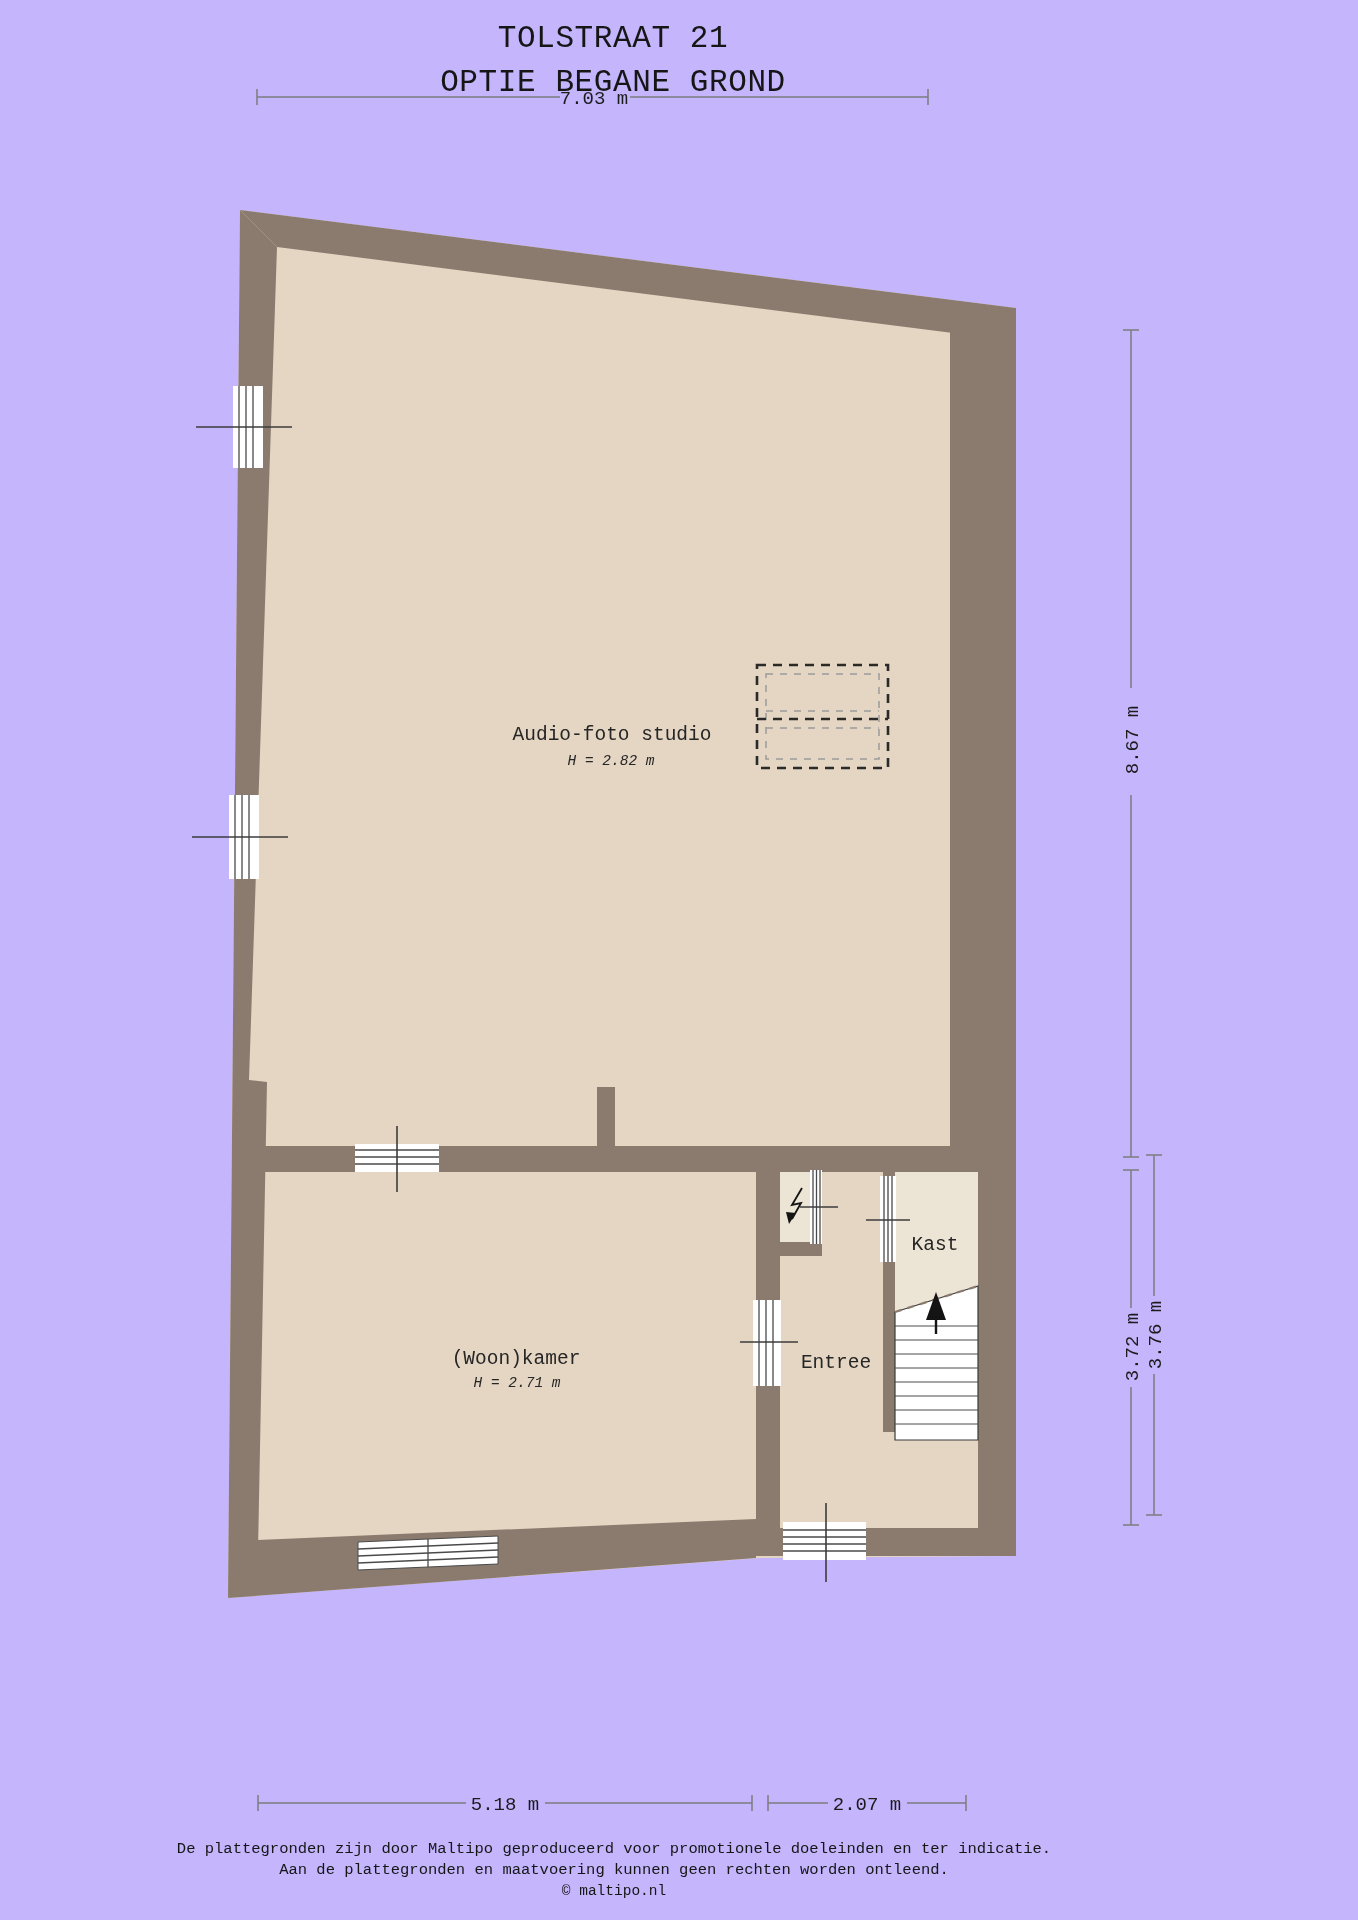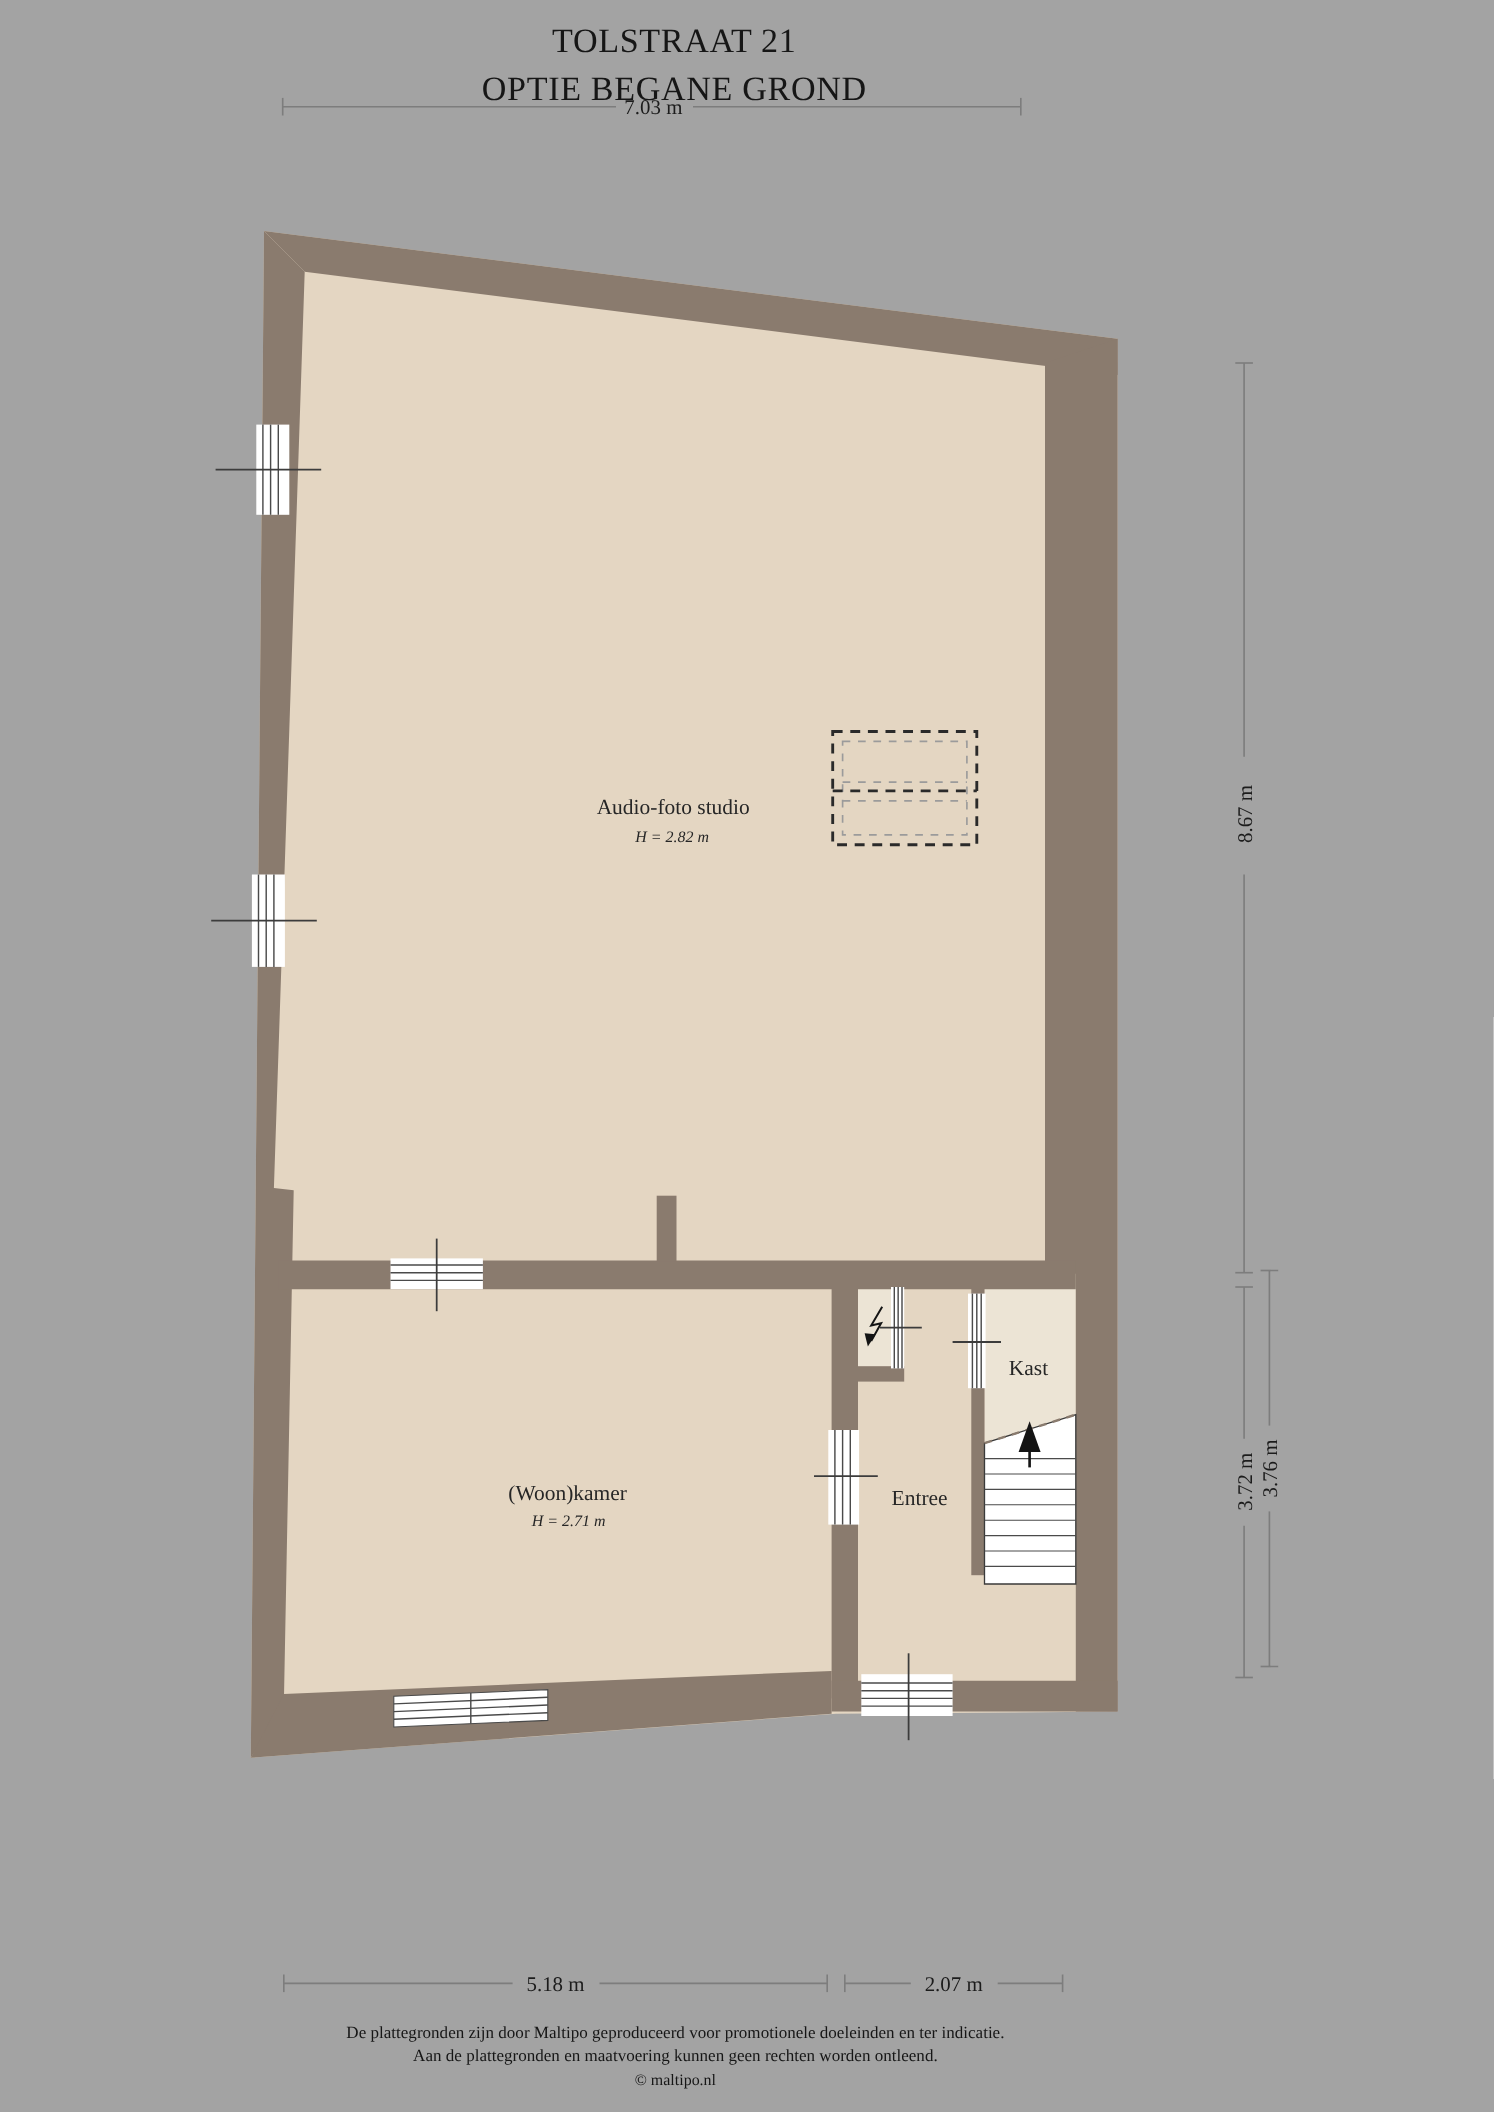--- a/index.html
+++ b/index.html
@@ -1,17 +1,17 @@
 <!DOCTYPE html>
 <html style="--wall: #8a7b6e; --floor: #e4d6c2; --floor-light: #ece4d5; --dash-dark: #2a2a2a; --dash-light: #9b9b9b; --dim-line: #7d7d7d; --tick: #3c3c3c; --window-line: #4a4a4a; --text: #1f1f1f;"><head>
 <meta charset="utf-8">
 <style>
   html,body{margin:0;padding:0;background:#fff;}
-  .canvas{position:relative;width:1358px;height:1920px;background:#a3a3a3;overflow:hidden;
-          font-family:Liberation Serif, serif;}
+  .canvas{position:relative;width:1358px;height:1920px;background:#c4b5fd;overflow:hidden;
+          font-family:Liberation Mono, monospace;}
   svg{display:block;}
   .wall{fill:var(--wall);}
   .floor{fill:var(--floor);}
   .floor-light{fill:var(--floor-light);}
   .white{fill:#ffffff;}
   .winline{stroke:var(--window-line);stroke-width:1.3;fill:none;}
   .winframe{stroke:var(--window-line);stroke-width:1;fill:#ffffff;}
   .tick{stroke:var(--tick);stroke-width:1.6;fill:none;}
   .dim{stroke:var(--dim-line);stroke-width:1.5;fill:none;}
   .dimtick{stroke:var(--dim-line);stroke-width:1.5;fill:none;}

